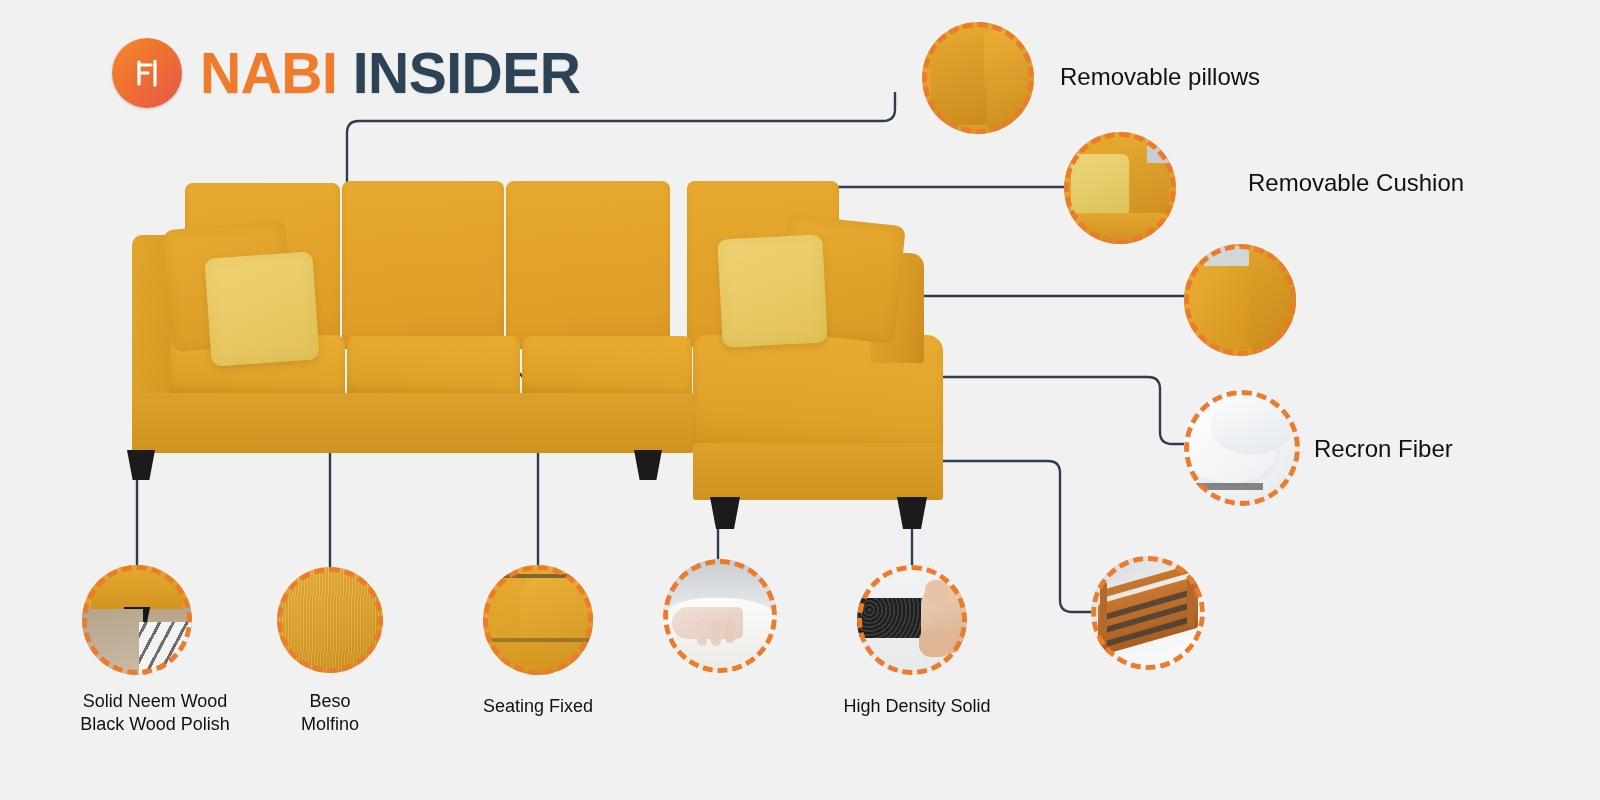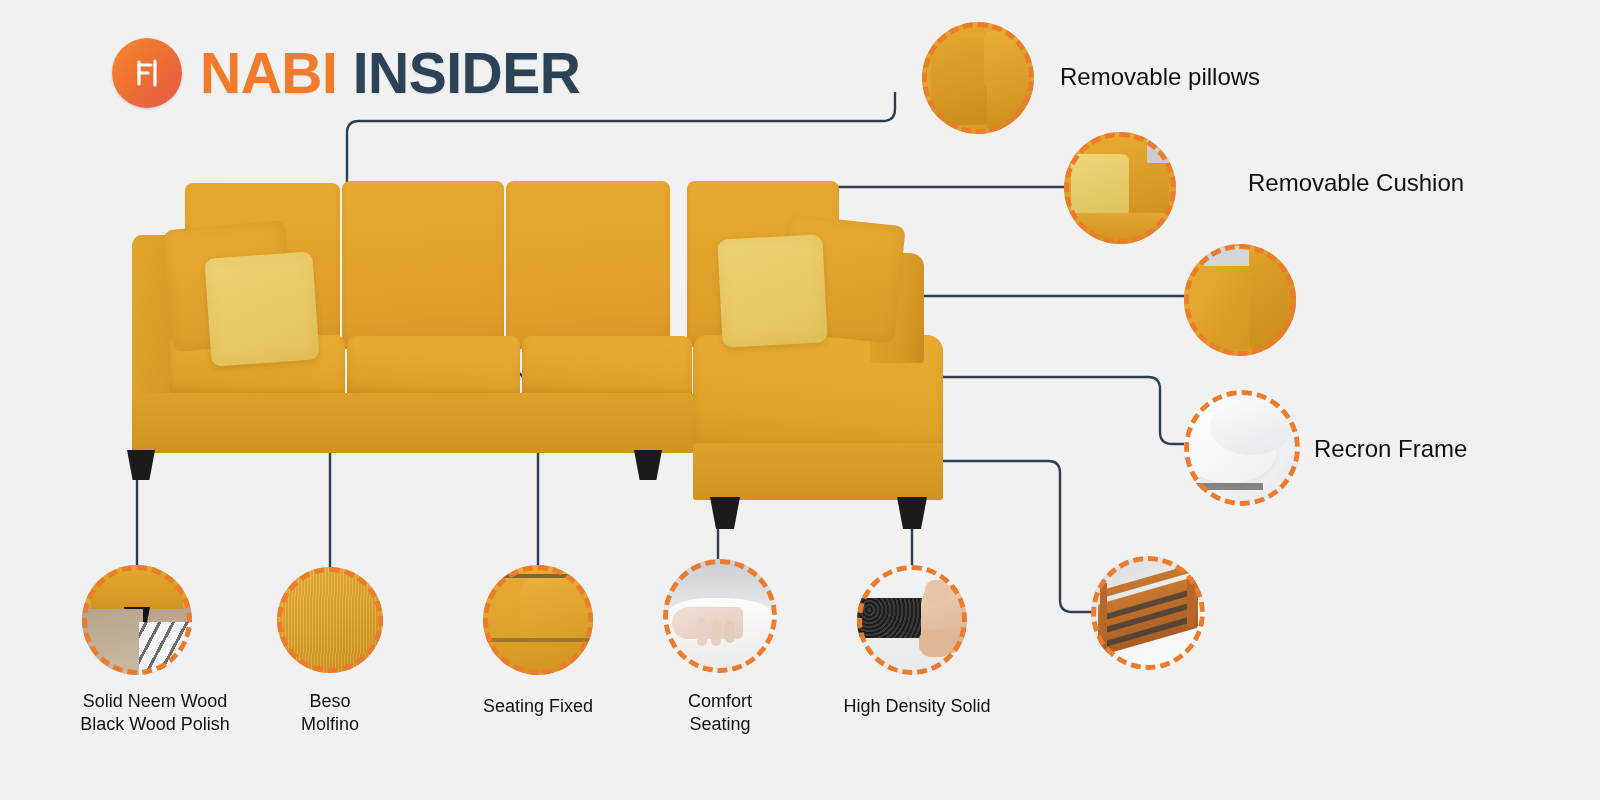--- a/index.html
+++ b/index.html
@@ -228,21 +228,21 @@
   </div>
 
   <div class="callout" style="left:1184px; top:390px; width:116px; height:116px;">
     <div class="art art-white-fiber">
       <div style="position:absolute;left:-6%;top:18%;width:86%;height:62%;border-radius:48% 52% 46% 54%;background:linear-gradient(150deg,#ffffff,#eceff2);box-shadow:0 2px 6px rgba(0,0,0,.08);"></div>
       <div style="position:absolute;left:22%;top:8%;width:72%;height:48%;border-radius:50%;background:linear-gradient(160deg,#fafbfc,#e4e8ec);"></div>
       <div style="position:absolute;left:8%;top:80%;width:60%;height:6%;background:#2b2b2b;opacity:.55;"></div>
     </div>
     <div class="ring"></div>
   </div>
-  <div class="label side" style="left:1314px; top:434px;">Recron Frame</div>
+  <div class="label side" style="left:1314px; top:434px;">Recron Fiber</div>
 
   <div class="callout" style="left:1091px; top:556px; width:114px; height:114px;">
     <div class="art art-wood">
       <div style="position:absolute;left:6%;top:30%;width:88%;height:46%;transform:skewY(-16deg);background:linear-gradient(180deg,#C8772F,#A85D22);border-radius:3px;"></div>
       <div style="position:absolute;left:10%;top:18%;width:80%;height:7%;transform:skewY(-16deg);background:#C4762E;"></div>
       <div style="position:absolute;left:14%;top:40%;width:70%;height:5%;transform:skewY(-16deg);background:#3a3a3a;opacity:.75;"></div>
       <div style="position:absolute;left:14%;top:52%;width:70%;height:5%;transform:skewY(-16deg);background:#3a3a3a;opacity:.75;"></div>
       <div style="position:absolute;left:14%;top:64%;width:70%;height:5%;transform:skewY(-16deg);background:#3a3a3a;opacity:.75;"></div>
       <div style="position:absolute;left:8%;top:24%;width:6%;height:46%;background:#B5682A;"></div>
       <div style="position:absolute;left:84%;top:18%;width:6%;height:44%;background:#B5682A;"></div>
@@ -282,22 +282,20 @@
   <div class="callout" style="left:663px; top:559px; width:114px; height:114px;">
     <div class="art art-grey">
       <div style="position:absolute;left:0%;top:34%;width:100%;height:66%;border-radius:40% 45% 0 0 / 28% 30% 0 0;background:linear-gradient(180deg,#fbfbfa,#eceae6);"></div>
       <div style="position:absolute;left:8%;top:42%;width:62%;height:28%;border-radius:40px 14px 14px 40px;background:linear-gradient(160deg,#f0ded5,#e3cbbf);"></div>
       <div style="position:absolute;left:30%;top:52%;width:9%;height:24%;border-radius:6px;background:#e8d2c5;"></div>
       <div style="position:absolute;left:42%;top:53%;width:9%;height:23%;border-radius:6px;background:#e6cfc1;"></div>
       <div style="position:absolute;left:54%;top:54%;width:9%;height:20%;border-radius:6px;background:#e4cbbc;"></div>
     </div>
     <div class="ring"></div>
   </div>
-  <div class="label bottom" style="left:635px; top:690px; width:170px;">Comfort
-Seating</div>
 
   <div class="callout" style="left:857px; top:565px; width:110px; height:110px;">
     <div class="art art-foam">
       <div style="position:absolute;left:-4%;top:30%;width:74%;height:36%;border-radius:4px;background:repeating-radial-gradient(circle at 20% 30%, #3a3a3a 0 2px, #1d1d1d 2px 4px);"></div>
       <div style="position:absolute;left:58%;top:18%;width:46%;height:62%;border-radius:30% 34% 40% 28%;background:linear-gradient(160deg,#eccfb6,#d9ae8d);"></div>
       <div style="position:absolute;left:62%;top:14%;width:22%;height:22%;border-radius:40%;background:#e7c4a6;"></div>
       <div style="position:absolute;left:56%;top:58%;width:30%;height:26%;border-radius:40%;background:#e0b795;"></div>
     </div>
     <div class="ring"></div>
   </div>

